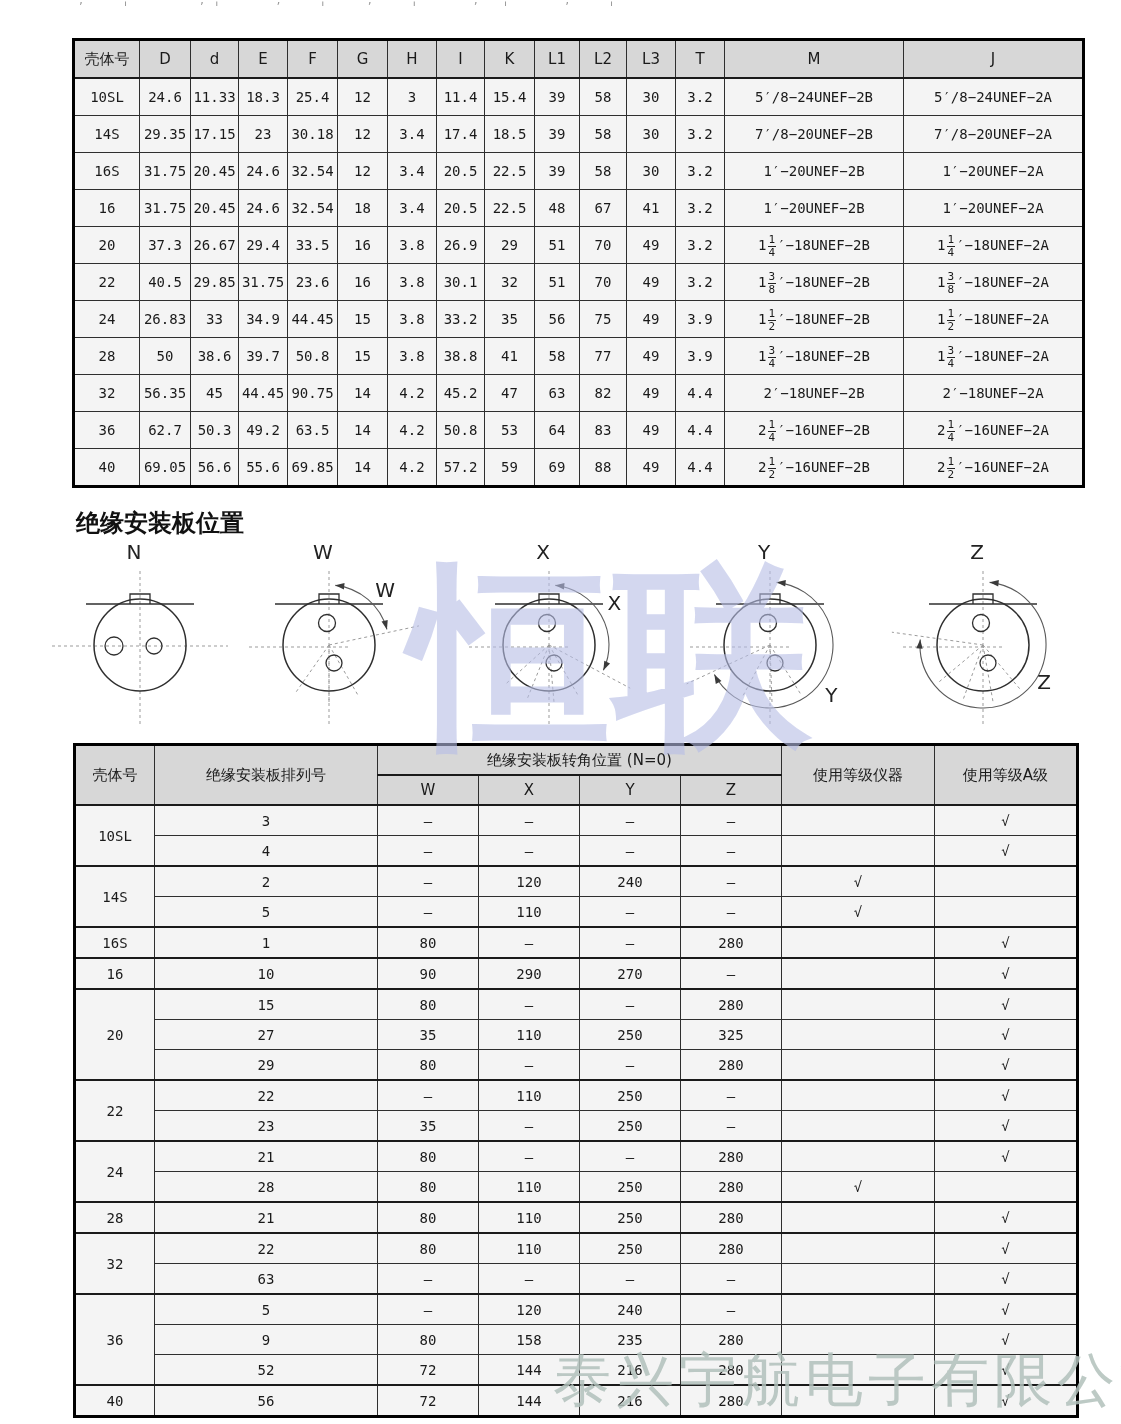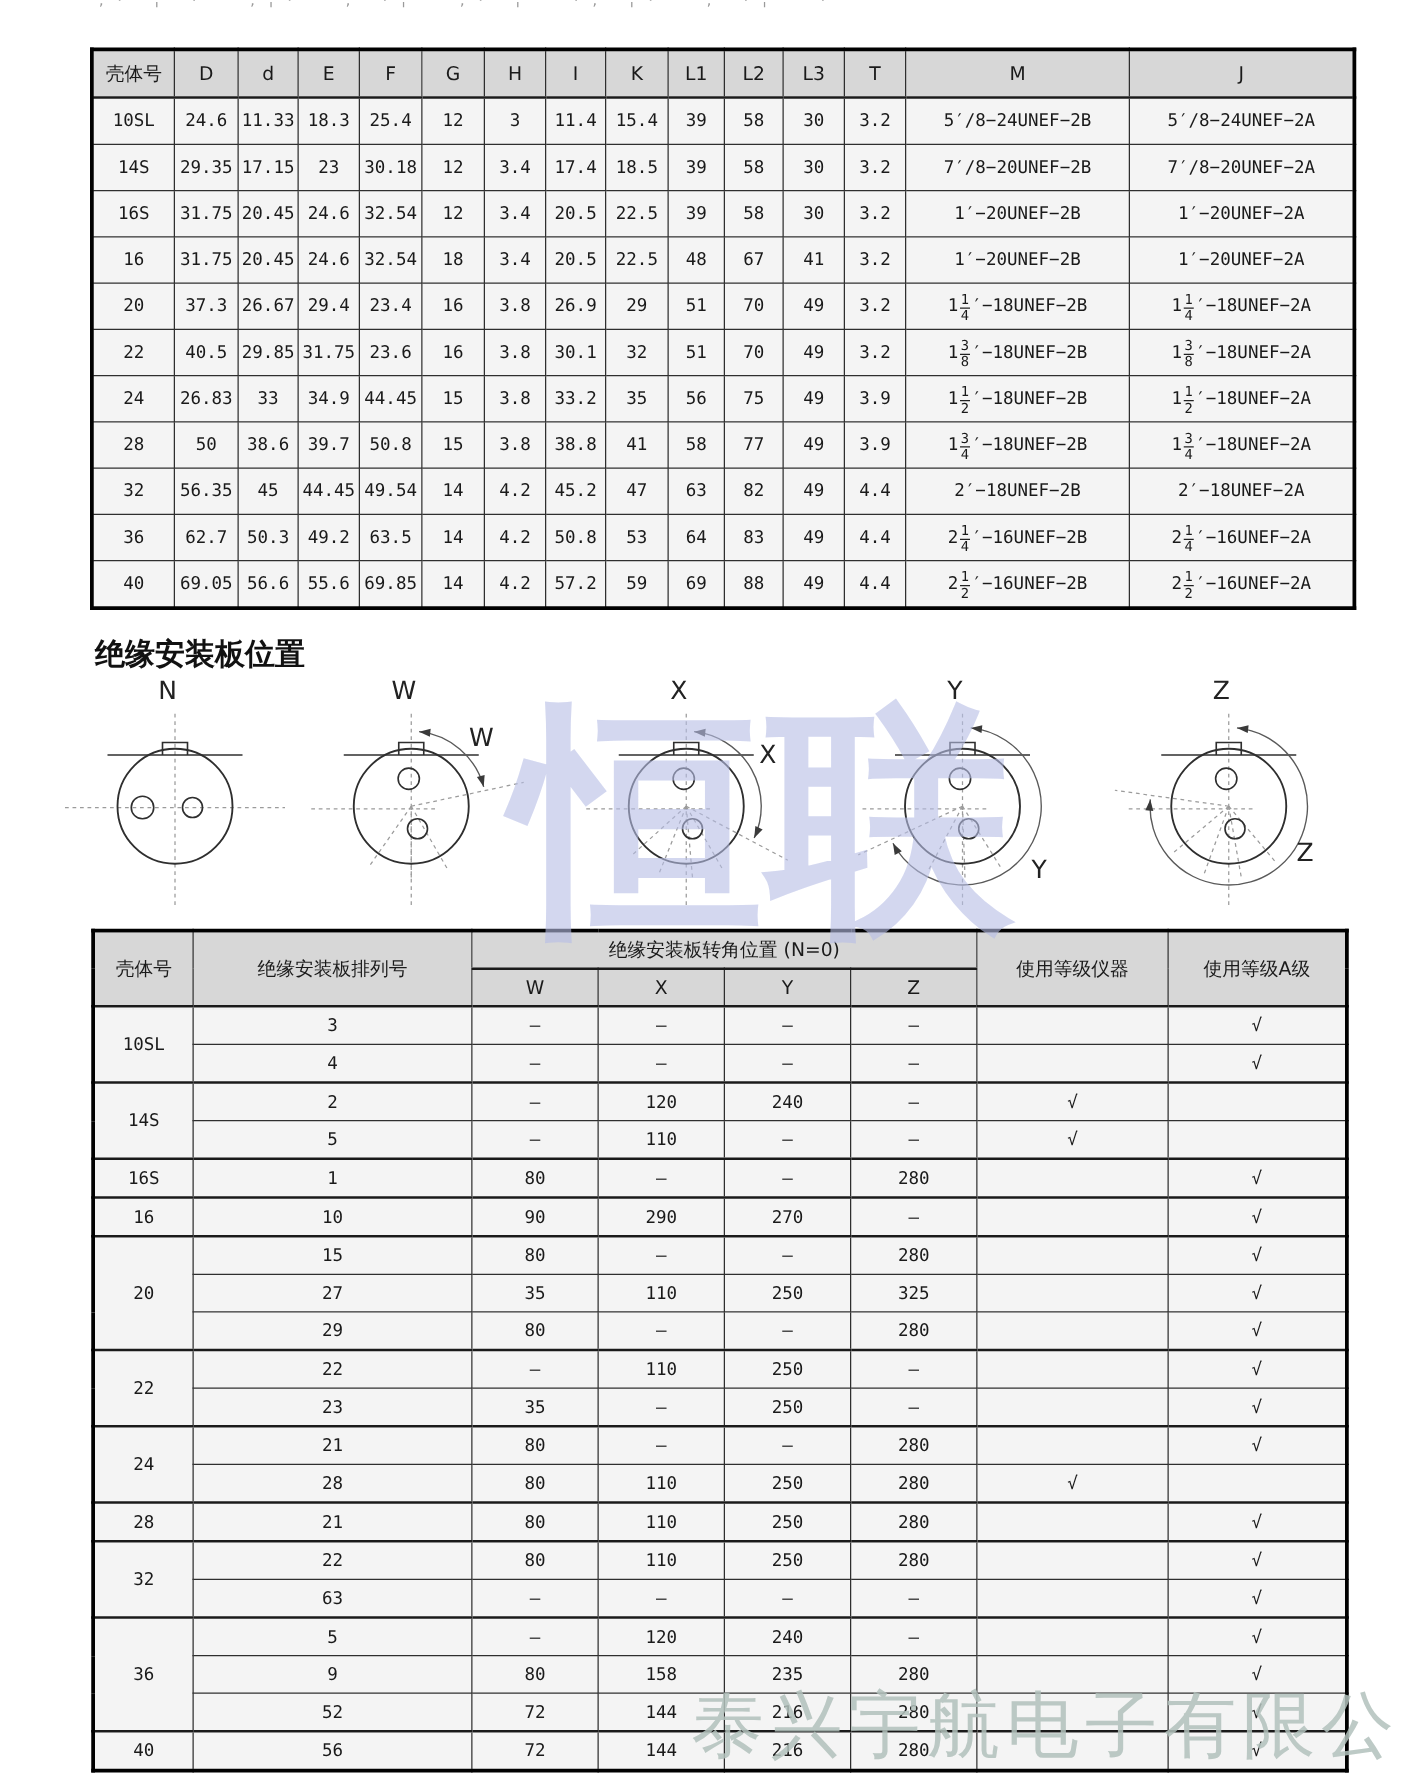--- a/index.html
+++ b/index.html
@@ -167,21 +167,21 @@
           <td>41</td>
           <td>3.2</td>
           <td>1′−20UNEF−2B</td>
           <td>1′−20UNEF−2A</td>
         </tr>
         <tr>
           <td>20</td>
           <td>37.3</td>
           <td>26.67</td>
           <td>29.4</td>
-          <td>23.4</td>
+          <td>33.5</td>
           <td>16</td>
           <td>3.8</td>
           <td>26.9</td>
           <td>29</td>
           <td>51</td>
           <td>70</td>
           <td>49</td>
           <td>3.2</td>
           <td><span class="fr">
               <span>1</span>
@@ -291,21 +291,21 @@
                 <span class="fd">4</span>
               </span>
               <span>′−18UNEF−2A</span>
             </span></td>
         </tr>
         <tr>
           <td>32</td>
           <td>56.35</td>
           <td>45</td>
           <td>44.45</td>
-          <td>49.54</td>
+          <td>90.75</td>
           <td>14</td>
           <td>4.2</td>
           <td>45.2</td>
           <td>47</td>
           <td>63</td>
           <td>82</td>
           <td>49</td>
           <td>4.4</td>
           <td>2′−18UNEF−2B</td>
           <td>2′−18UNEF−2A</td>

